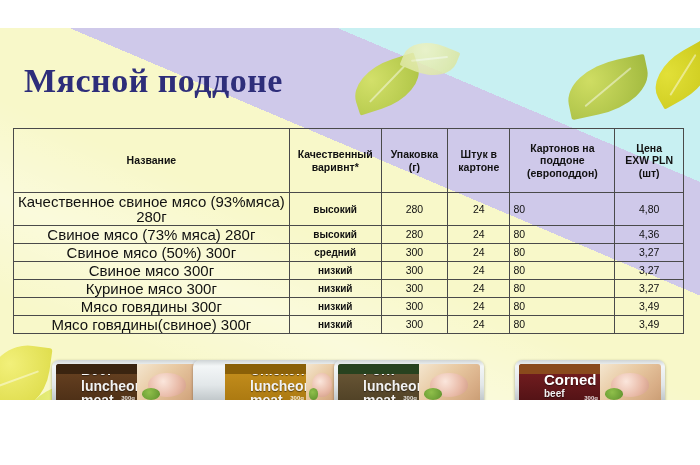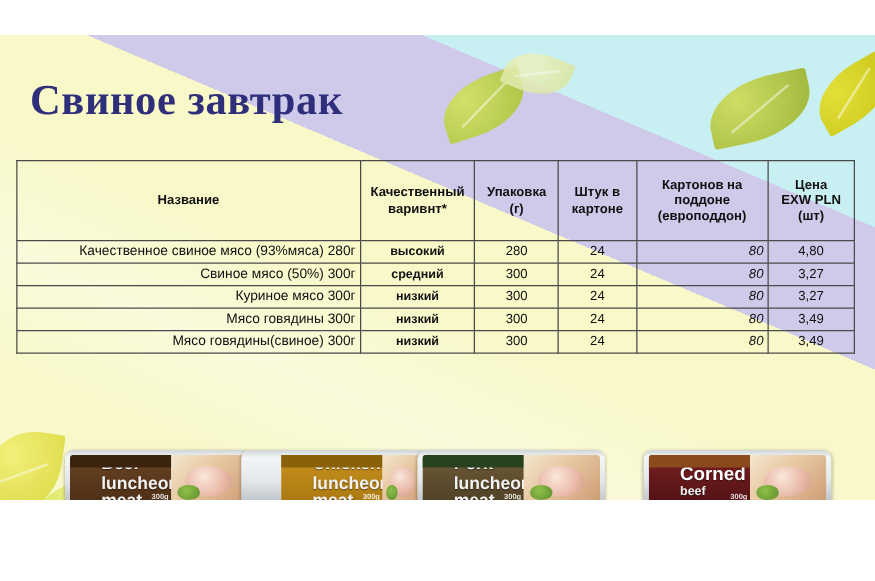--- a/index.html
+++ b/index.html
@@ -103,25 +103,25 @@
   }
   #price-table thead th {
     height: 64px;
     font-weight: bold;
     font-size: 10.5px;
     text-align: center;
     vertical-align: middle;
     line-height: 1.15;
   }
   #price-table tbody td { height: 17px; line-height: 15px; }
-  td.c-name    { text-align: right;   padding-left: 4px; width: 293px; font-size: 11px; }
+  td.c-name    { text-align: center;   padding-left: 4px; width: 293px; font-size: 15px; }
   td.c-quality { text-align: center;   padding-left: 5px; width: 93px;  font-weight: bold; font-size: 10px; }
   td.c-pack    { text-align: center; width: 68px; }
   td.c-percarton{text-align: center; width: 64px; }
-  td.c-pallet  { text-align: right; width: 108px; font-style: italic; }
+  td.c-pallet  { text-align: left; width: 108px; }
   td.c-price   { text-align: center; width: 73px; }
 
   
   #cans {
     position: absolute;
     left: 0; top: 326px;
     width: 700px; height: 62px;
     z-index: 7;
   }
   .can {
@@ -218,21 +218,21 @@
   <div class="band" id="band-yellow"></div>
   <div class="band" id="band-soft"></div>
 
   <div class="leaf" id="leaf-top-a"></div>
   <div class="leaf" id="leaf-top-b"></div>
   <div class="leaf" id="leaf-top-c"></div>
   <div class="leaf" id="leaf-top-d"></div>
   <div class="leaf" id="leaf-bot-a"></div>
   <div class="leaf" id="leaf-bot-b"></div>
 
-  <div id="title">Свиное завтрак</div>
+  <div id="title">Мясной поддоне</div>
 
   <table id="price-table">
     <thead>
       <tr>
         <th class="c-name">
           <span>Название</span>
         </th>
         <th class="c-quality">
           <span>Качественный</span><br>
           <span>варивнт*</span>
@@ -260,22 +260,38 @@
     <tbody id="table-body">
         <tr>
           <td class="c-name">Качественное свиное мясо (93%мяса) 280г</td>
           <td class="c-quality">высокий</td>
           <td class="c-pack">280</td>
           <td class="c-percarton">24</td>
           <td class="c-pallet">80</td>
           <td class="c-price">4,80</td>
         </tr>
         <tr>
+          <td class="c-name">Свиное мясо (73% мяса) 280г</td>
+          <td class="c-quality">высокий</td>
+          <td class="c-pack">280</td>
+          <td class="c-percarton">24</td>
+          <td class="c-pallet">80</td>
+          <td class="c-price">4,36</td>
+        </tr>
+        <tr>
           <td class="c-name">Свиное мясо (50%) 300г</td>
           <td class="c-quality">средний</td>
+          <td class="c-pack">300</td>
+          <td class="c-percarton">24</td>
+          <td class="c-pallet">80</td>
+          <td class="c-price">3,27</td>
+        </tr>
+        <tr>
+          <td class="c-name">Свиное мясо 300г</td>
+          <td class="c-quality">низкий</td>
           <td class="c-pack">300</td>
           <td class="c-percarton">24</td>
           <td class="c-pallet">80</td>
           <td class="c-price">3,27</td>
         </tr>
         <tr>
           <td class="c-name">Куриное мясо 300г</td>
           <td class="c-quality">низкий</td>
           <td class="c-pack">300</td>
           <td class="c-percarton">24</td>

